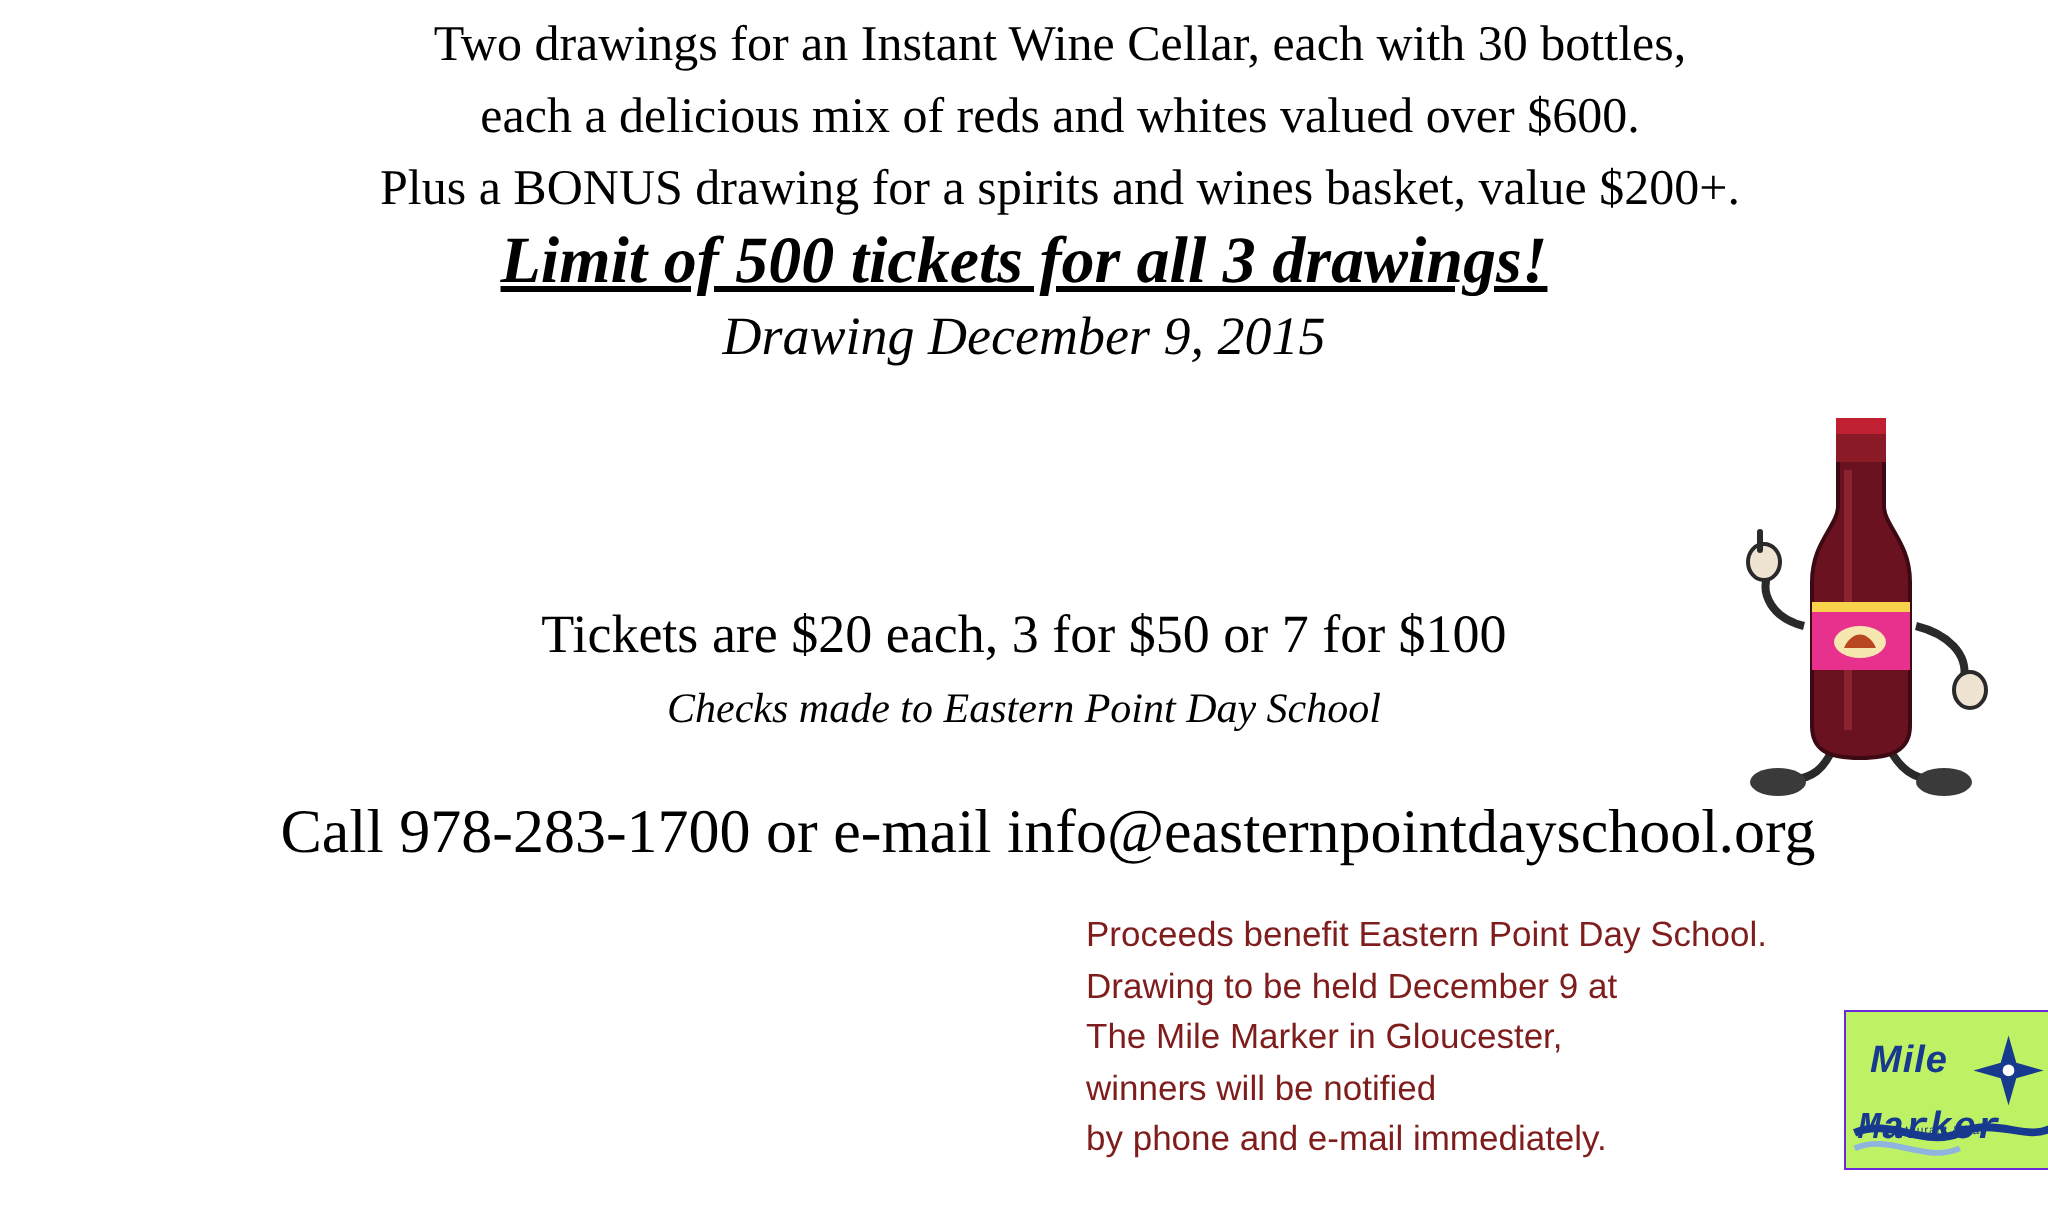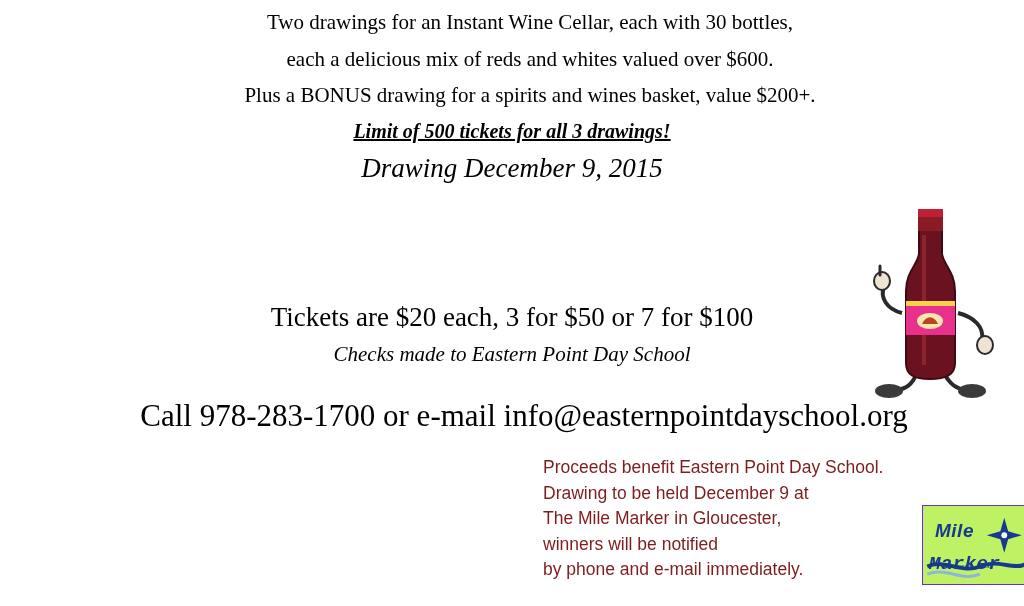--- a/index.html
+++ b/index.html
@@ -24,31 +24,31 @@
     width: 1024px;
     text-align: center;
   }
   .line-bold {
     font-weight: bold;
     font-size: 27px;
     line-height: 34px;
     letter-spacing: 0.2px;
   }
   .line-reg {
-    font-size: 21px;
+    font-size: 25px;
     line-height: 37px;
     margin-left: 36px;
   }
   .line-reg.tight {
     line-height: 36px;
   }
   .line-ital-bold-ul {
     font-style: italic;
     font-weight: bold;
-    font-size: 20px;
+    font-size: 33px;
     line-height: 36px;
     text-decoration: underline;
   }
   .line-ital {
     font-style: italic;
     font-size: 27px;
     line-height: 38px;
   }
 
   

